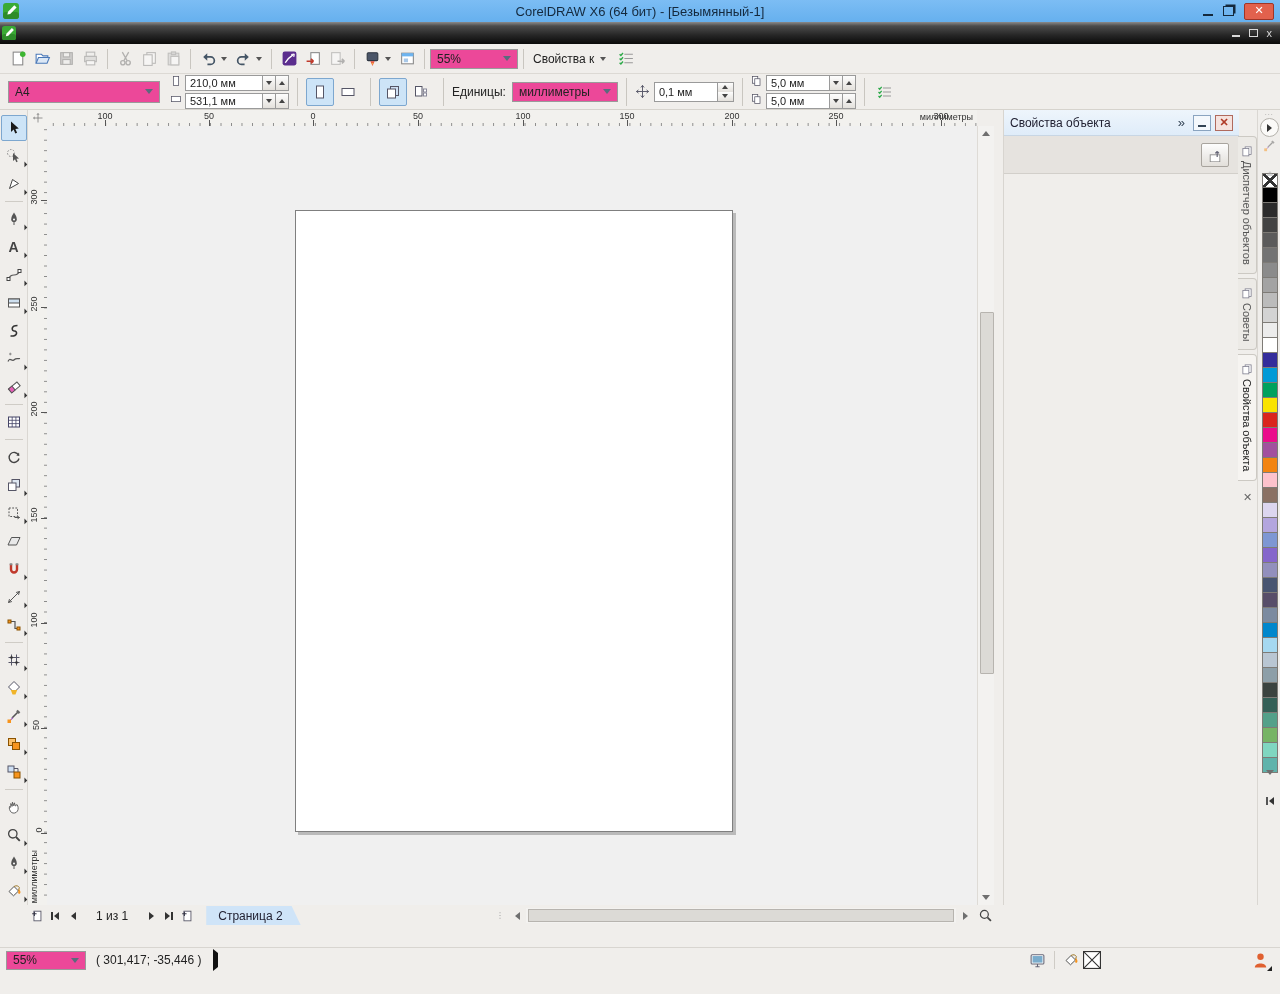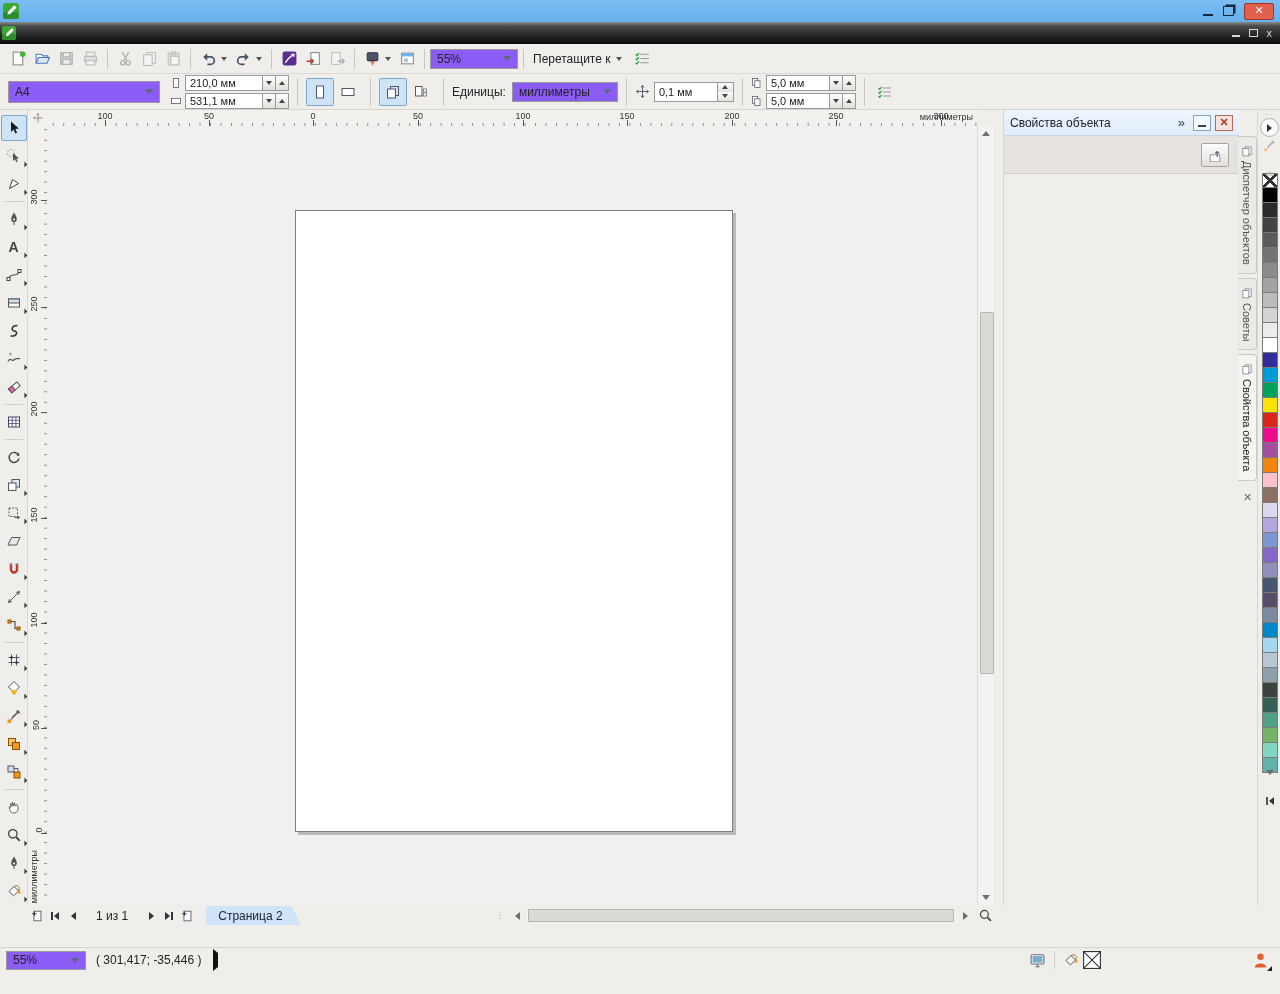--- a/index.html
+++ b/index.html
@@ -29,33 +29,33 @@
   .mdi-restore{width:7px;height:6px;border:1px solid #d8d8d8;}
   .mdi-close{font-size:11px;line-height:10px;}
   
   .toolbar{left:0;top:44px;width:1280px;height:30px;background:#f0eeeb;border-bottom:1px solid #dcd9d4;
            display:flex;align-items:center;padding-left:6px;box-sizing:border-box;}
   .tb-btn{width:24px;height:24px;display:flex;align-items:center;justify-content:center;border-radius:2px;position:relative;}
   .tb-btn.disabled{opacity:.45;filter:grayscale(1);}
   .tb-sep{width:1px;height:20px;background:#c9c6c0;margin:0 5px;}
   .dd-arrow{width:0;height:0;border-left:3px solid transparent;border-right:3px solid transparent;
             border-top:4px solid #555;margin:0 4px 0 1px;}
-  .combo{height:20px;background:#8b5cf6;border:1px solid #9a9a9a;display:flex;align-items:center;
+  .combo{height:20px;background:#ec4899;border:1px solid #9a9a9a;display:flex;align-items:center;
          font-size:12px;padding-left:6px;box-sizing:border-box;justify-content:space-between;}
   .combo .chev{width:0;height:0;border-left:4px solid transparent;border-right:4px solid transparent;
                border-top:5px solid #5a6b7d;margin-right:6px;}
   .tb-zoom{width:88px;}
   .snap-btn{display:flex;align-items:center;font-size:12px;color:#222;padding:3px 4px;}
   
   .propbar{left:0;top:74px;width:1280px;height:36px;background:#f0eeeb;border-bottom:1px solid #d6d3cd;
            display:flex;align-items:center;padding-left:8px;box-sizing:border-box;font-size:12px;}
   .pb-sep{width:1px;height:28px;background:#c9c6c0;margin:0 8px;}
   .preset-combo{width:152px;height:22px;}
   .size-col{display:flex;flex-direction:column;gap:2px;margin-left:10px;}
-  .size-row{display:flex;align-items:center;height:16px;}
+  .size-row{display:flex;align-items:flex-start;height:16px;}
   .size-ic{margin-right:3px;}
   .field{background:#fff;border:1px solid #9a9a9a;height:16px;box-sizing:border-box;
          font-size:11px;display:flex;align-items:center;padding-left:4px;width:78px;}
   .spin-h{display:flex;}
   .spin-h .sb{width:13px;height:16px;box-sizing:border-box;border:1px solid #9a9a9a;border-left:none;
               background:linear-gradient(#fdfdfd,#e4e1dc);display:flex;align-items:center;justify-content:center;}
   .tri-u{width:0;height:0;border-left:3px solid transparent;border-right:3px solid transparent;border-bottom:4px solid #444;}
   .tri-d{width:0;height:0;border-left:3px solid transparent;border-right:3px solid transparent;border-top:4px solid #444;}
   .spin-v{display:flex;flex-direction:column;border:1px solid #9a9a9a;border-left:none;height:20px;box-sizing:border-box;}
   .spin-v .sb{flex:1;width:15px;background:linear-gradient(#fdfdfd,#e4e1dc);display:flex;align-items:center;justify-content:center;}
@@ -395,20 +395,21 @@
       </symbol>
   </defs>
 </svg>
 
 <div class="app">
 
   <div class="abs titlebar">
     <svg class="ic" width="16" height="16" style="margin-left:3px">
         <use href="#sym-logo"></use>
       </svg>
+    <div class="title-text">CorelDRAW X6 (64 бит) - [Безымянный-1]</div>
     <div class="winbtns">
       <div class="wb-min"></div>
       <div class="wb-restore"></div>
       <div class="wb-close">✕</div>
     </div>
   </div>
 
   <div class="abs menubar">
     <svg class="ic menu-logo" width="14" height="14">
         <use href="#sym-logo"></use>
@@ -498,21 +499,21 @@
           <use href="#sym-tb-welcome"></use>
         </svg>
       </div>
       <div class="tb-sep"></div>
       <div class="combo tb-zoom">
         <span>55%</span>
         <span class="chev"></span>
       </div>
       <div class="tb-sep"></div>
       <div class="snap-btn">
-        <span>Перетащите к</span>
+        <span>Свойства к</span>
         <span class="dd-arrow" style="margin-left: 6px;"></span>
       </div>
       <div class="tb-btn">
         <svg class="ic" width="17" height="17">
           <use href="#sym-tb-options"></use>
         </svg>
       </div>
     </div>
 
   <div class="abs propbar">

